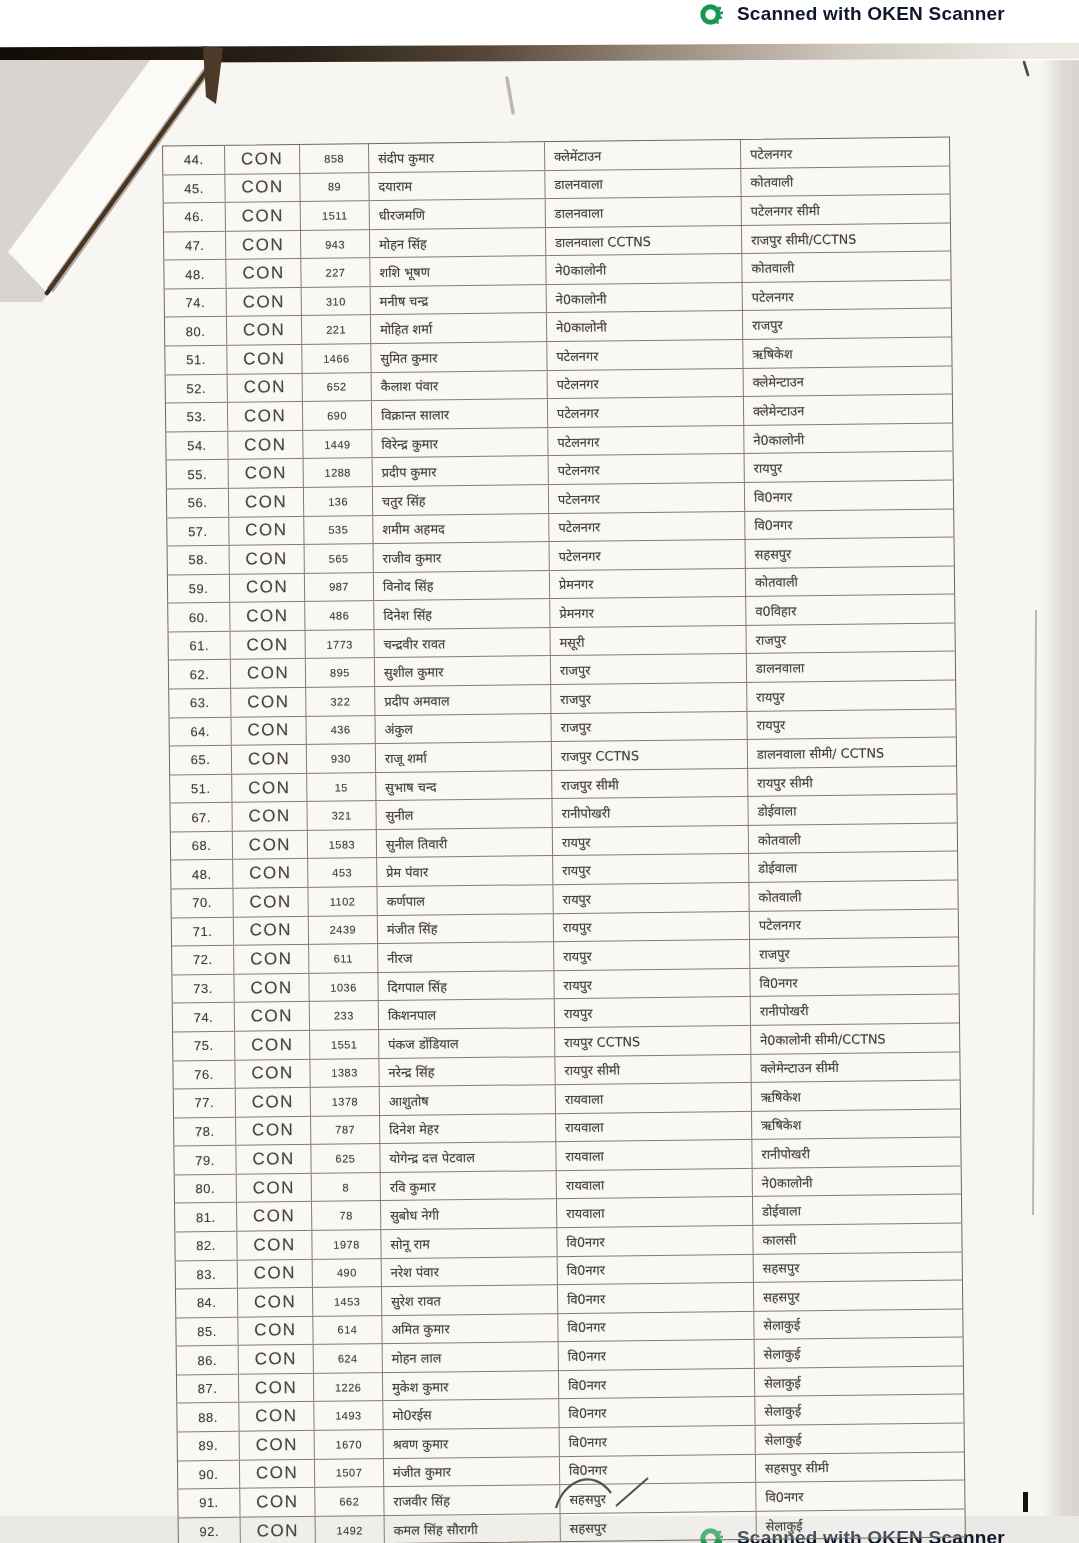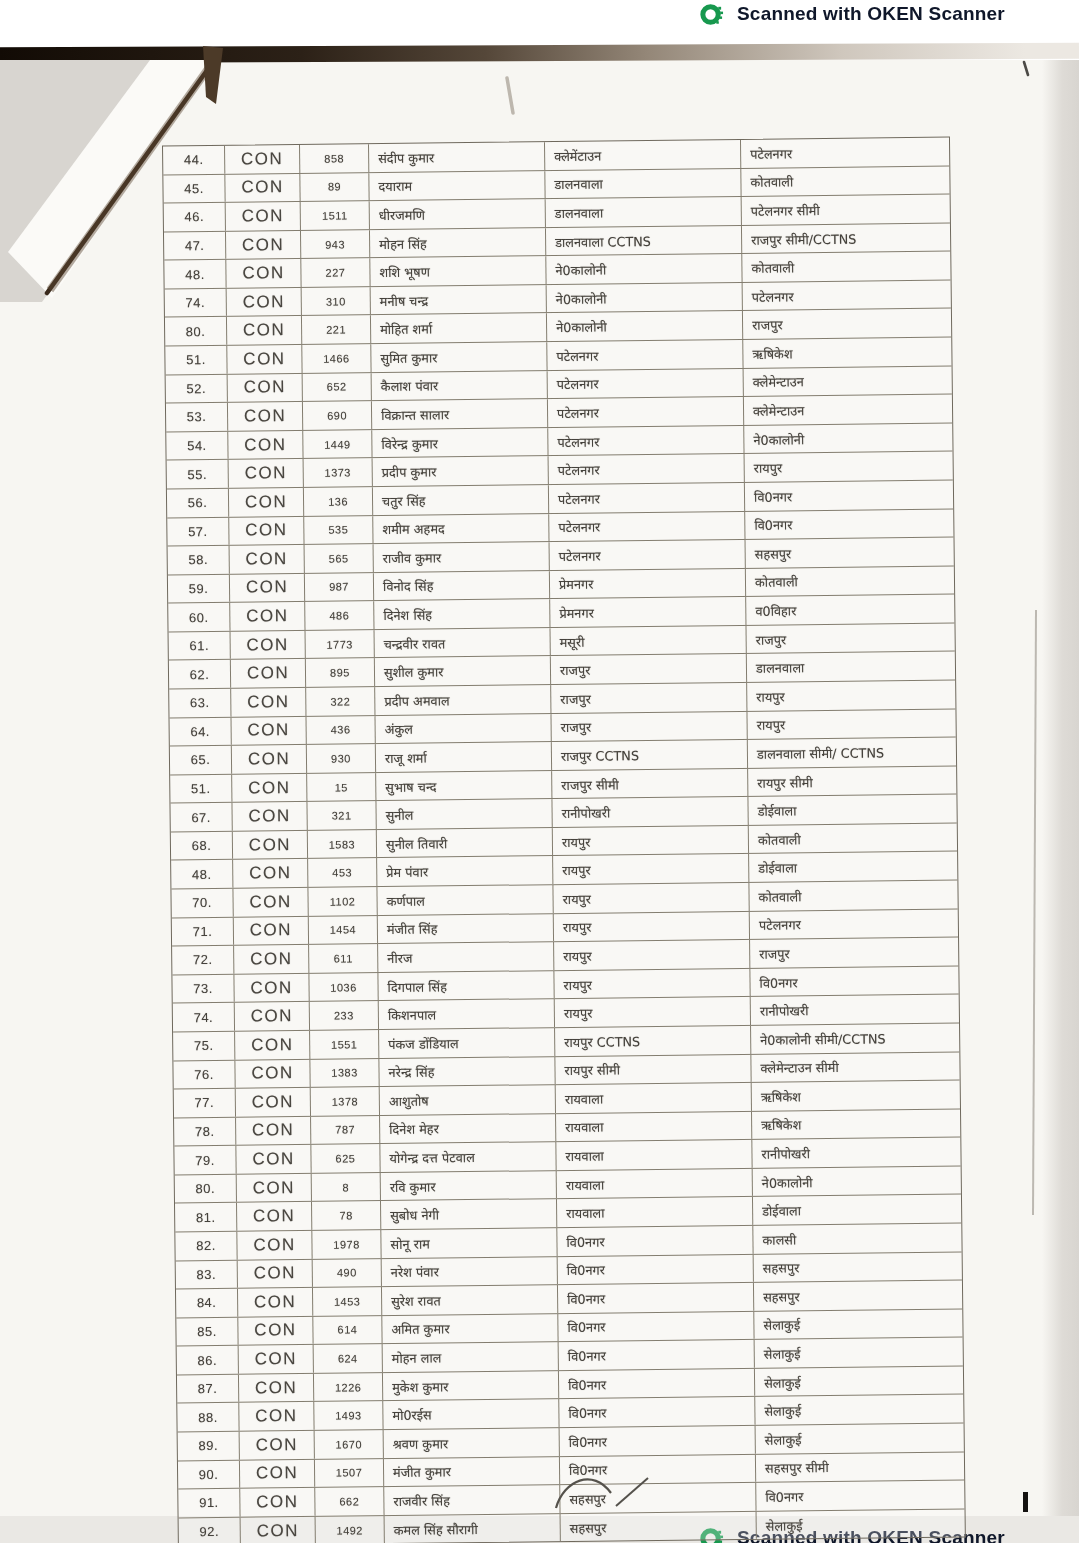--- a/index.html
+++ b/index.html
@@ -184,21 +184,21 @@
         <div class="cell c0">54.</div>
         <div class="cell c1">CON</div>
         <div class="cell c2">1449</div>
         <div class="cell c3">विरेन्द्र कुमार</div>
         <div class="cell c4">पटेलनगर</div>
         <div class="cell c5">ने0कालोनी</div>
       </div>
       <div class="trow">
         <div class="cell c0">55.</div>
         <div class="cell c1">CON</div>
-        <div class="cell c2">1373</div>
+        <div class="cell c2">1288</div>
         <div class="cell c3">प्रदीप कुमार</div>
         <div class="cell c4">पटेलनगर</div>
         <div class="cell c5">रायपुर</div>
       </div>
       <div class="trow">
         <div class="cell c0">56.</div>
         <div class="cell c1">CON</div>
         <div class="cell c2">136</div>
         <div class="cell c3">चतुर सिंह</div>
         <div class="cell c4">पटेलनगर</div>
@@ -312,21 +312,21 @@
         <div class="cell c0">70.</div>
         <div class="cell c1">CON</div>
         <div class="cell c2">1102</div>
         <div class="cell c3">कर्णपाल</div>
         <div class="cell c4">रायपुर</div>
         <div class="cell c5">कोतवाली</div>
       </div>
       <div class="trow">
         <div class="cell c0">71.</div>
         <div class="cell c1">CON</div>
-        <div class="cell c2">1454</div>
+        <div class="cell c2">2439</div>
         <div class="cell c3">मंजीत सिंह</div>
         <div class="cell c4">रायपुर</div>
         <div class="cell c5">पटेलनगर</div>
       </div>
       <div class="trow">
         <div class="cell c0">72.</div>
         <div class="cell c1">CON</div>
         <div class="cell c2">611</div>
         <div class="cell c3">नीरज</div>
         <div class="cell c4">रायपुर</div>

